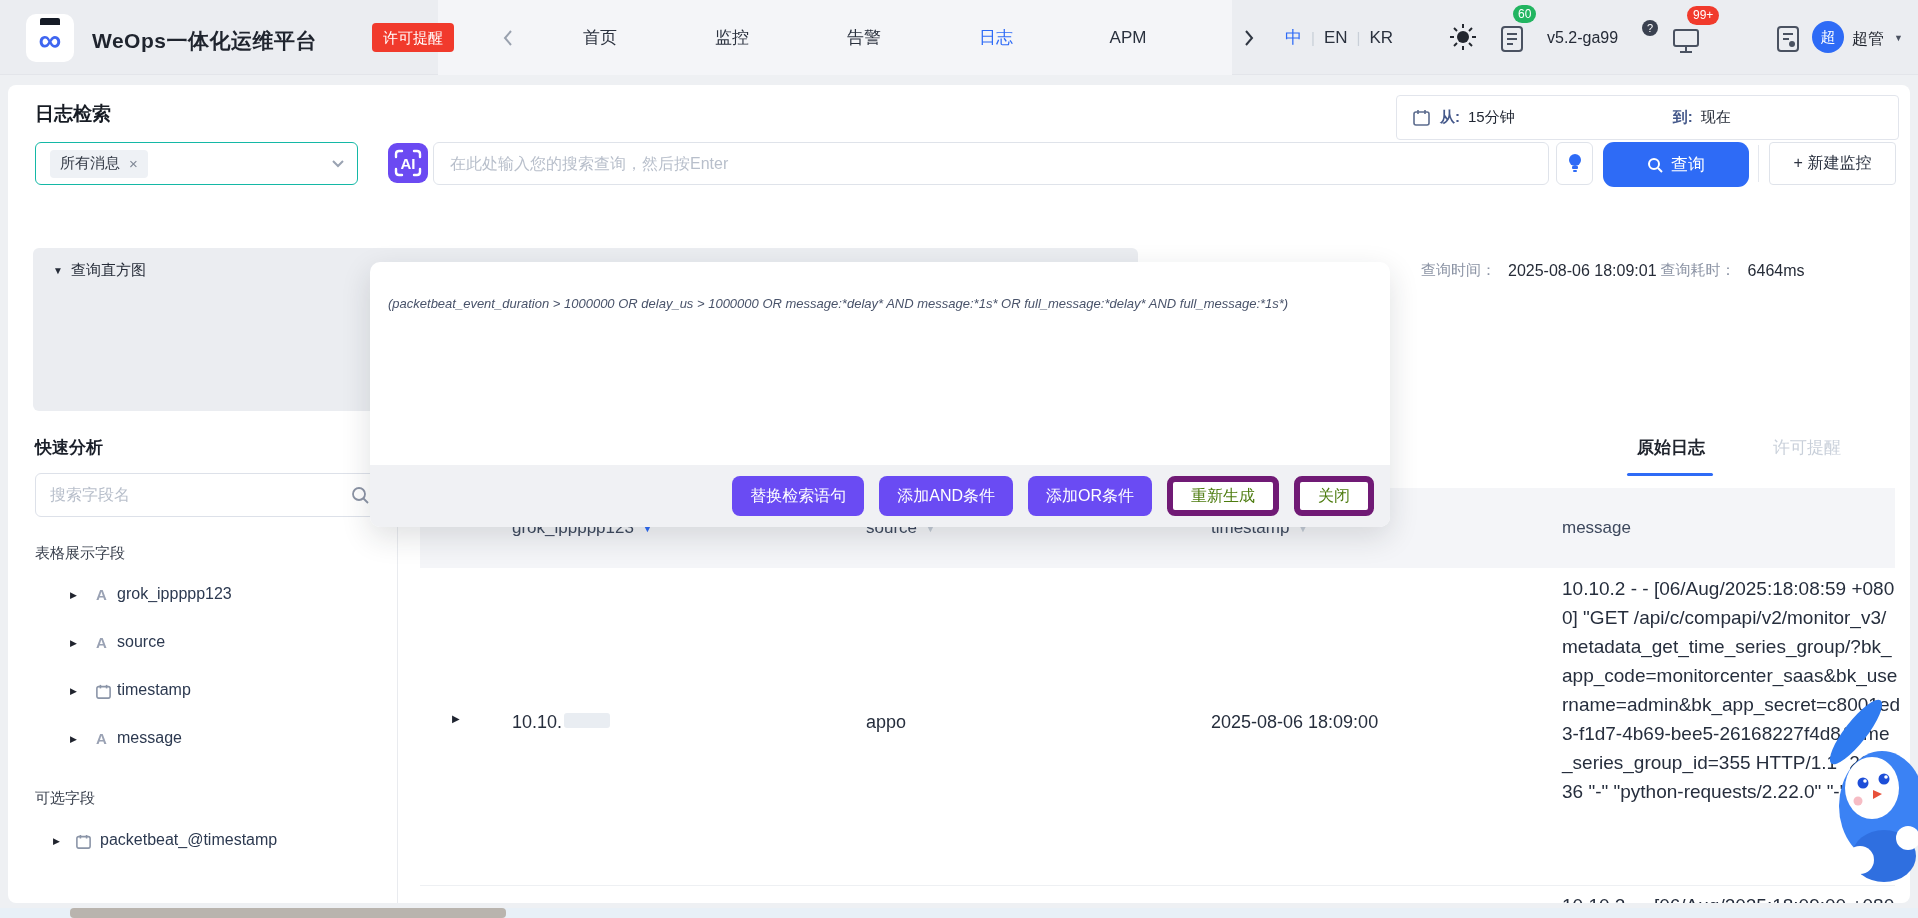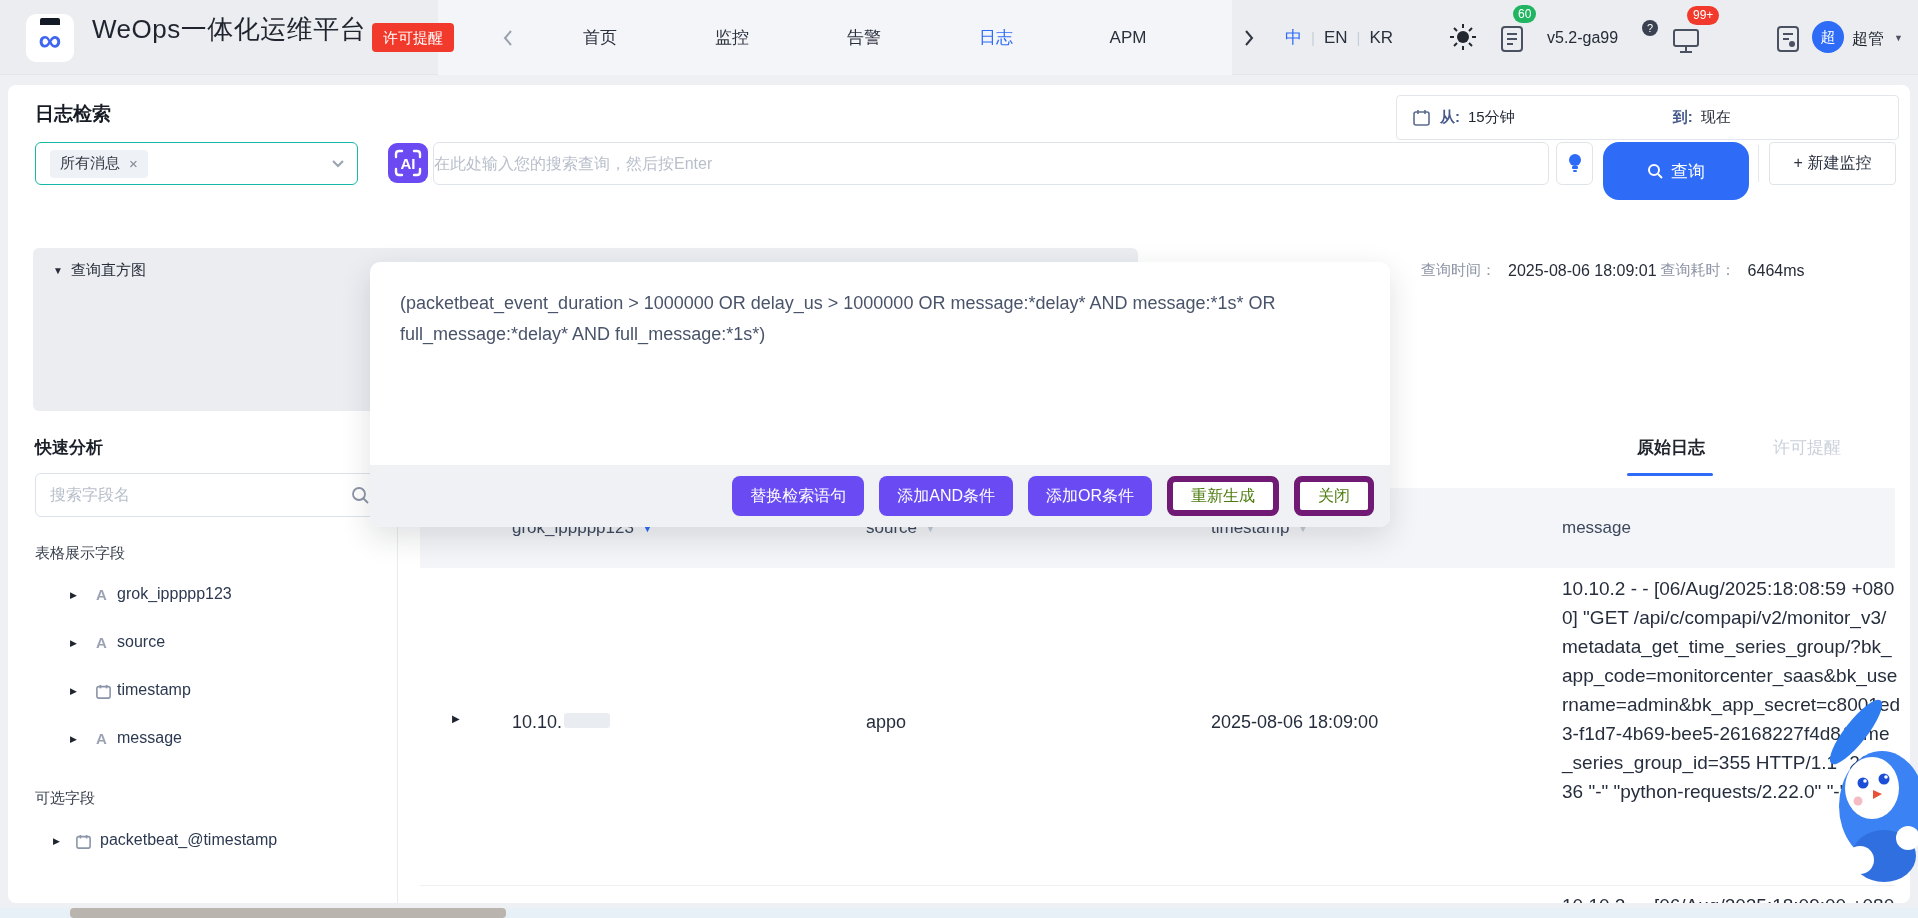--- a/index.html
+++ b/index.html
@@ -5,21 +5,21 @@
   * { margin:0; padding:0; box-sizing:border-box; }
   body { background:#d8dade; font-family:"Liberation Sans","DejaVu Sans",sans-serif; }
   .screen { position:relative; width:1918px; height:918px; background:#eef0f3; overflow:hidden; }
 
   
   .topbar { position:absolute; left:0; top:0; width:1918px; height:75px; background:#ebedf1; border-bottom:1px solid #e3e5ea; z-index:10; }
   .navstrip { position:absolute; left:438px; top:0; width:794px; height:75px; background:#f4f5f8; }
   .logo { position:absolute; left:26px; top:14px; width:48px; height:48px; background:#fff; border-radius:10px; text-align:center; }
   .logo-glyph { display:block; margin-top:10px; font-size:32px; font-weight:bold; color:#3f66f0; line-height:32px; position:relative; }
   .logo-hat { position:absolute; left:14px; top:4px; width:20px; height:7px; background:#151b26; border-radius:2px 2px 0 0; }
-  .brand { position:absolute; left:92px; top:12px; font-size:26px; font-weight:normal; color:#1f242e; letter-spacing:0.5px; }
+  .brand { position:absolute; left:92px; top:27px; font-size:21px; font-weight:bold; color:#1f242e; letter-spacing:0.5px; }
   .lic-badge { position:absolute; left:372px; top:23px; height:29px; line-height:29px; padding:0 11px; background:#f13a2c; color:#fff; font-size:15px; border-radius:4px; }
   .nav-item { position:absolute; top:0; height:75px; line-height:75px; transform:translateX(-50%); font-size:17px; color:#2a313e; cursor:pointer; }
   .nav-item.active { color:#2e6bf6; }
   .chev { position:absolute; top:28px; }
   .lang { position:absolute; left:1285px; top:26px; display:flex; gap:9px; font-size:17px; color:#2a313e; align-items:center; }
   .lang .zh { color:#2e6bf6; }
   .lang .sep { color:#c9cfd8; font-size:15px; }
   .icon-btn { position:absolute; }
   .badge-green { position:absolute; left:1513px; top:5px; height:18px; line-height:18px; padding:0 5px; background:#22b561; color:#fff; font-size:12px; border-radius:9px; z-index:2; }
   .badge-red { position:absolute; left:1687px; top:6px; height:19px; line-height:19px; padding:0 6px; background:#f13a2c; color:#fff; font-size:12px; border-radius:10px; z-index:2; }
@@ -38,24 +38,24 @@
   .datebox .to-lbl { margin-left:158px; }
   .datebox svg { margin-right:10px; }
 
   .filter-select { position:absolute; left:27px; top:57px; width:323px; height:43px; border:1px solid #14b8a6; border-radius:6px; background:#fff; display:flex; align-items:center; padding:0 14px; }
   .tag { display:flex; align-items:center; height:28px; padding:0 10px; background:#eef1f5; border-radius:4px; font-size:15px; color:#333a46; }
   .tag .x { color:#7f8795; margin-left:9px; font-size:15px; cursor:pointer; }
   .select-chev { position:absolute; right:12px; top:16px; }
 
   .ai-btn { position:absolute; left:380px; top:58px; width:40px; height:40px; background:#6b4af2; border-radius:9px; cursor:pointer; }
   .search-input { position:absolute; left:425px; top:57px; width:1116px; height:43px; }
-  .search-input input { width:100%; height:100%; border:1px solid #dfe3ea; border-radius:6px; padding:0 0; font-size:16px; color:#333; outline:none; font-family:inherit; }
+  .search-input input { width:100%; height:100%; border:1px solid #dfe3ea; border-radius:6px; padding:0 16px; font-size:16px; color:#333; outline:none; font-family:inherit; }
   .search-input input::placeholder { color:#b8bfcb; }
   .bulb-btn { position:absolute; left:1548px; top:57px; width:37px; height:43px; border:1px solid #dfe3ea; border-radius:6px; background:#fff; display:flex; align-items:center; justify-content:center; cursor:pointer; }
-  .query-btn { position:absolute; left:1595px; top:57px; width:146px; height:58px; background:#2e6bf6; border:none; border-radius:16px; color:#fff; font-size:17px; display:flex; align-items:center; justify-content:center; gap:8px; cursor:pointer; font-family:inherit; }
+  .query-btn { position:absolute; left:1595px; top:57px; width:146px; height:45px; background:#2e6bf6; border:none; border-radius:11px; color:#fff; font-size:17px; display:flex; align-items:center; justify-content:center; gap:8px; cursor:pointer; font-family:inherit; }
   .vline1 { position:absolute; left:1750px; top:60px; width:1px; height:37px; background:#e5e8ee; }
   .new-monitor-btn { position:absolute; left:1761px; top:57px; width:127px; height:43px; background:#fff; border:1px solid #dfe3ea; border-radius:4px; color:#2b3240; font-size:16px; display:flex; align-items:center; justify-content:center; cursor:pointer; font-family:inherit; }
 
   .hist-panel { position:absolute; left:25px; top:163px; width:1105px; height:163px; background:#ebedf1; border-radius:6px; }
   .hist-label { position:absolute; left:20px; top:13px; display:flex; align-items:center; gap:8px; font-size:15px; color:#262c38; cursor:pointer; }
   .hist-label .car { font-size:10px; color:#262c38; }
 
   .query-info { position:absolute; left:1413px; top:176px; display:flex; align-items:center; font-size:15px; color:#8b93a4; }
   .query-info .v { color:#262c38; font-size:16px; margin-left:12px; }
   .query-info .l2 { margin-left:4px; }
@@ -87,21 +87,21 @@
   .th .car.blue { color:#2e6bf6; }
 
   .r-tri { position:absolute; left:444px; top:628px; font-size:10px; color:#1f2430; cursor:pointer; }
   .cell { position:absolute; font-size:18px; color:#262e3d; }
   .smudge { display:inline-block; width:46px; height:15px; background:#e9edf2; border-radius:3px; margin-left:2px; }
   .msg { position:absolute; left:1554px; width:338px; font-size:19px; line-height:29px; color:#262e3d; white-space:pre-wrap; word-break:break-all; }
   .row-div { position:absolute; left:412px; top:800px; width:1475px; height:1px; background:#eef0f3; }
 
   
   .popup { position:absolute; left:370px; top:262px; width:1020px; height:265px; background:#fff; border-radius:10px; box-shadow:0 10px 30px rgba(31,35,41,0.14); z-index:40; }
-  .popup-text { position:absolute; left:0; top:0; right:0; padding:26px 30px; font-size:18px; line-height:31px; color:#49536a; }
+  .popup-text { position:absolute; left:0; top:0; right:0; padding:26px 18px; font-size:13px; line-height:31px; color:#49536a;font-style:italic; }
   .popup-footer { position:absolute; left:0; bottom:0; width:100%; height:62px; background:#f0f1f4; border-radius:0 0 10px 10px; display:flex; align-items:center; justify-content:flex-end; gap:15px; padding-right:16px; }
   .pbtn { height:40px; padding:0 18px; border-radius:8px; font-size:16px; cursor:pointer; font-family:inherit; }
   .pbtn.purple { background:#6a4bf3; border:none; color:#fff; }
   .pbtn.white { background:#fff; border:6px solid #701a75; color:#4d7c0f; }
 
   
   .gcircle { position:absolute; left:1892px; top:772px; width:34px; height:34px; border-radius:50%; background:#fff; border:1px solid #ccd2da; color:#97a0ad; font-size:16px; line-height:32px; text-align:center; z-index:45; }
   .mascot { position:absolute; left:1820px; top:688px; width:98px; height:200px; z-index:50; cursor:pointer; }
   .hscroll { position:absolute; left:0; top:908px; width:1918px; height:10px; background:#e8f0f7; z-index:60; }
   .hthumb { position:absolute; left:70px; top:0; width:436px; height:10px; background:#b9b4ae; border-radius:4px; cursor:pointer; }

